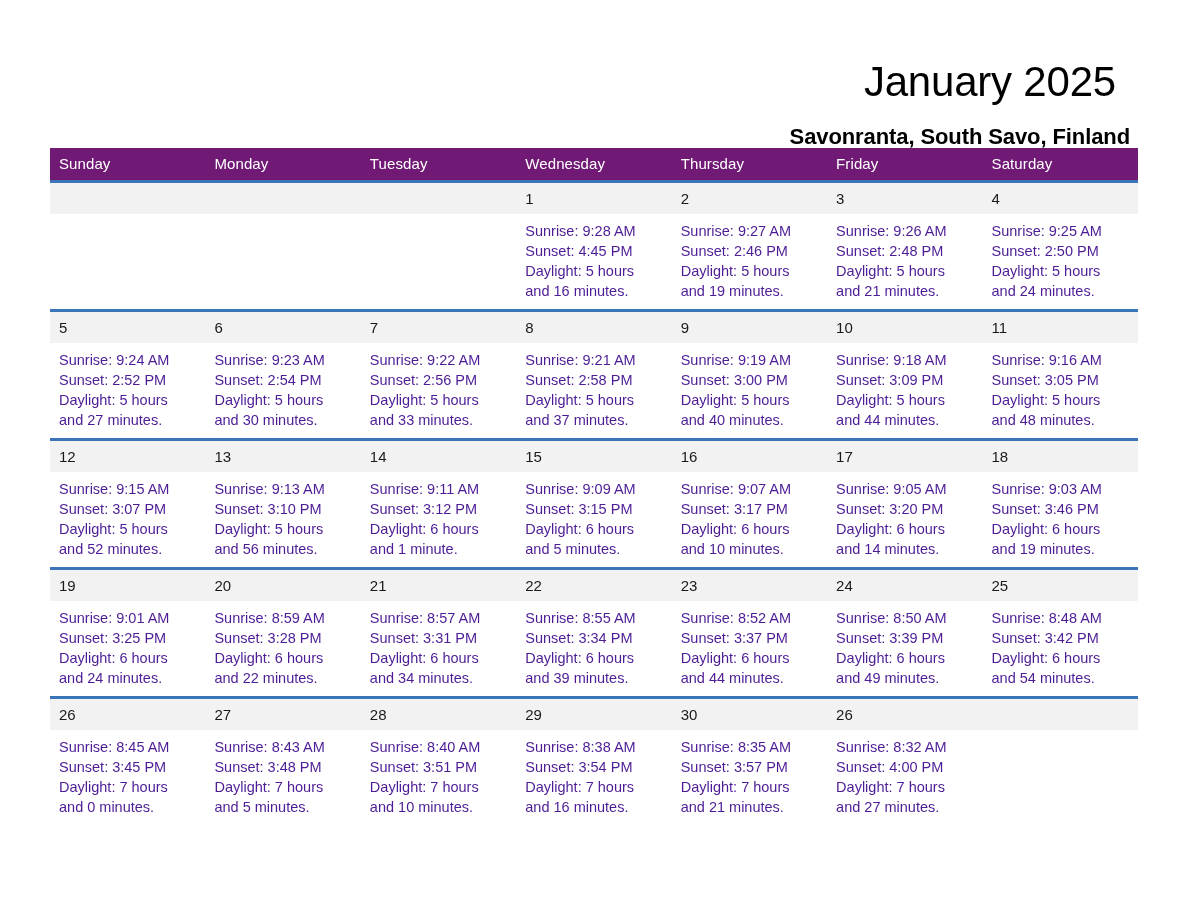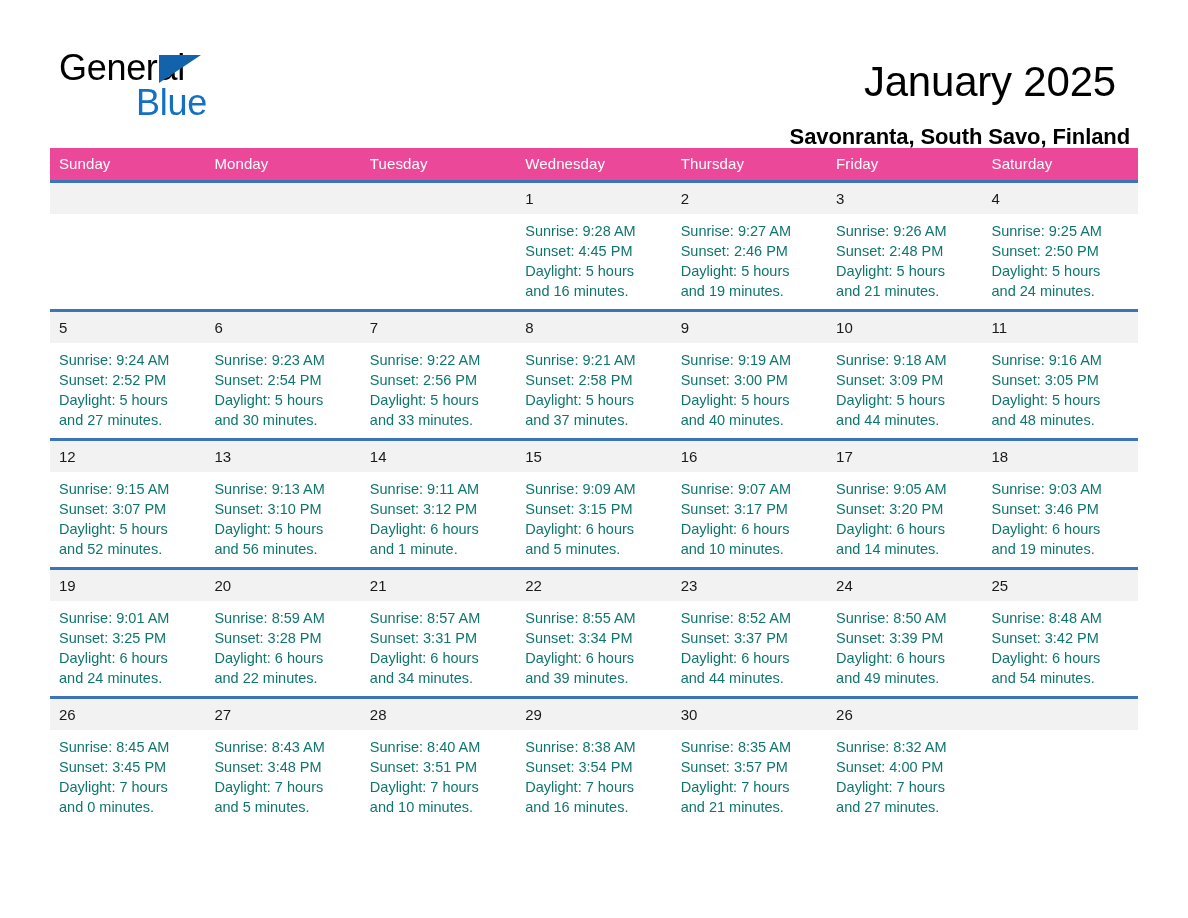--- a/index.html
+++ b/index.html
@@ -87,21 +87,21 @@
     letter-spacing: -0.1px;
   }
 
   
   .calendar {
     width: 1088px;
     border-collapse: collapse;
     table-layout: fixed;
   }
   .calendar th {
-    background: #ec4899;
+    background: #701a75;
     color: #ffffff;
     font-weight: normal;
     font-size: 15px;
     text-align: left;
     padding: 7px 0 8px 9px;
     height: 17px;
     letter-spacing: 0.1px;
   }
   .calendar td {
     vertical-align: top;
@@ -129,39 +129,34 @@
   .cell.empty .daynum {
     display: block;
     background: #f2f2f2;
     height: 31px;
   }
   .cell .info {
     display: block;
     padding: 7px 8px 0 9px;
     font-size: 14.5px;
     line-height: 20px;
-    color: #0f766e;
+    color: #4c1d95;
   }
   .cell .info span {
     display: block;
     white-space: nowrap;
   }
 </style>
 </head>
 <body>
 
 <div class="page">
 
   <div class="header">
 
-    <div class="brand">
-      <span class="brand-general">General</span>
-      <span class="brand-triangle"></span>
-      <span class="brand-blue">Blue</span>
-    </div>
 
     <div class="title-block">
       <h1 class="title">January 2025</h1>
       <div class="subtitle">Savonranta, South Savo, Finland</div>
     </div>
 
   </div>
 
   <table class="calendar">
     <thead>

